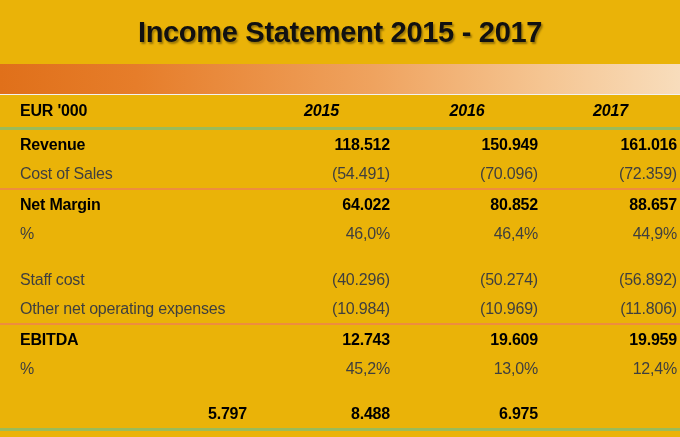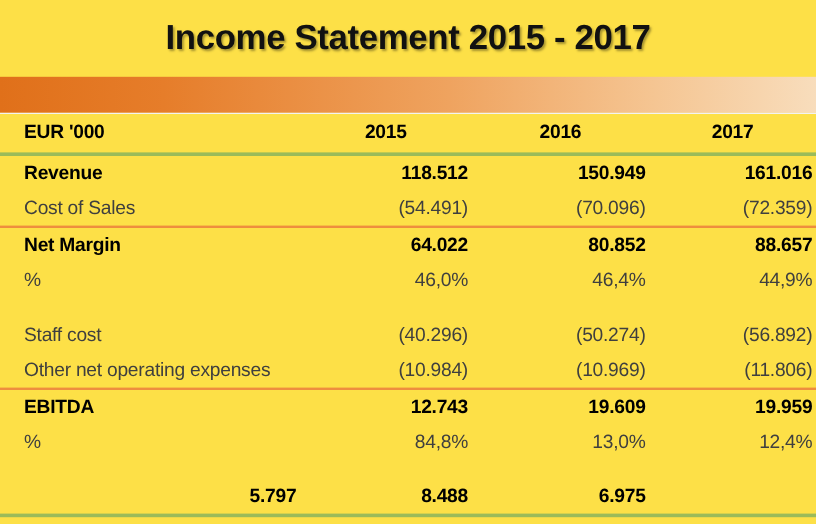--- a/index.html
+++ b/index.html
@@ -1,19 +1,19 @@
 <!DOCTYPE html>
 <html><head>
 <meta charset="utf-8">
 <style>
   html,body{margin:0;padding:0;background:#fff;}
   .page{
     position:relative;
     width:680px;height:437px;
-    background:#fde047;
+    background:#eab308;
     font-family:"Liberation Sans", sans-serif;
     overflow:hidden;
   }
   .title{
     height:64px;
     display:flex;align-items:center;justify-content:center;
     font-size:29px;font-weight:bold;color:#111;
     letter-spacing:-0.3px;
     text-shadow:1.5px 1.5px 2px rgba(0,0,0,0.35);
   }
@@ -25,21 +25,21 @@
   .trow{
     display:grid;
     grid-template-columns:250px 143px 148px 139px;
     align-items:center;
     height:29px;
     font-size:16px;
     color:#3f3f3f;
     letter-spacing:-0.2px;
   }
   .trow.header{height:32px;font-weight:bold;color:#000;border-bottom:3px solid #9bbb59;}
-  .trow.header .yr{text-align:center;}
+  .trow.header .yr{text-align:center;font-style:italic;}
   .lbl{padding-left:20px;text-align:left;white-space:nowrap;}
   .val{padding-right:3px;text-align:right;white-space:nowrap;}
   .trow.bold{font-weight:bold;color:#000;}
   .line-orange{border-bottom:2px solid #ee8d3e;}
   .line-green{border-bottom:3px solid #9bbb59;}
   .spacer-a{height:17px;}
   .spacer-b{height:16px;}
 </style>
 </head>
 <body>
@@ -103,21 +103,21 @@
 
   <div class="trow bold">
     <span class="lbl">EBITDA</span>
     <span class="val">12.743</span>
     <span class="val">19.609</span>
     <span class="val">19.959</span>
   </div>
 
   <div class="trow">
     <span class="lbl">%</span>
-    <span class="val">84,8%</span>
+    <span class="val">45,2%</span>
     <span class="val">13,0%</span>
     <span class="val">12,4%</span>
   </div>
 
   <div class="spacer-b"></div>
 
   <div class="trow bold line-green">
     <span class="val">5.797</span>
     <span class="val">8.488</span>
     <span class="val">6.975</span>

